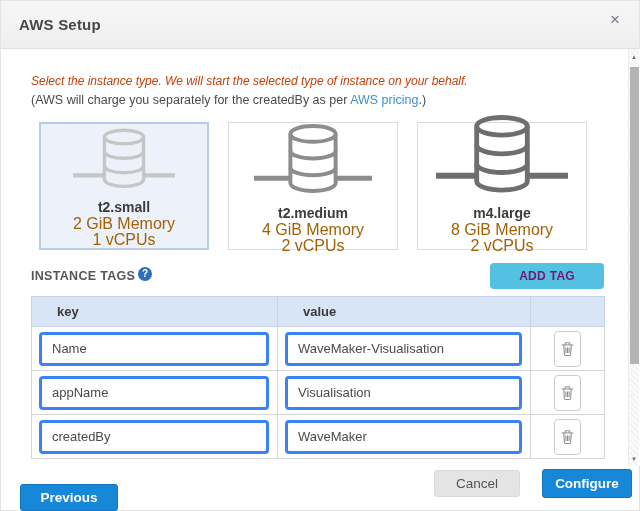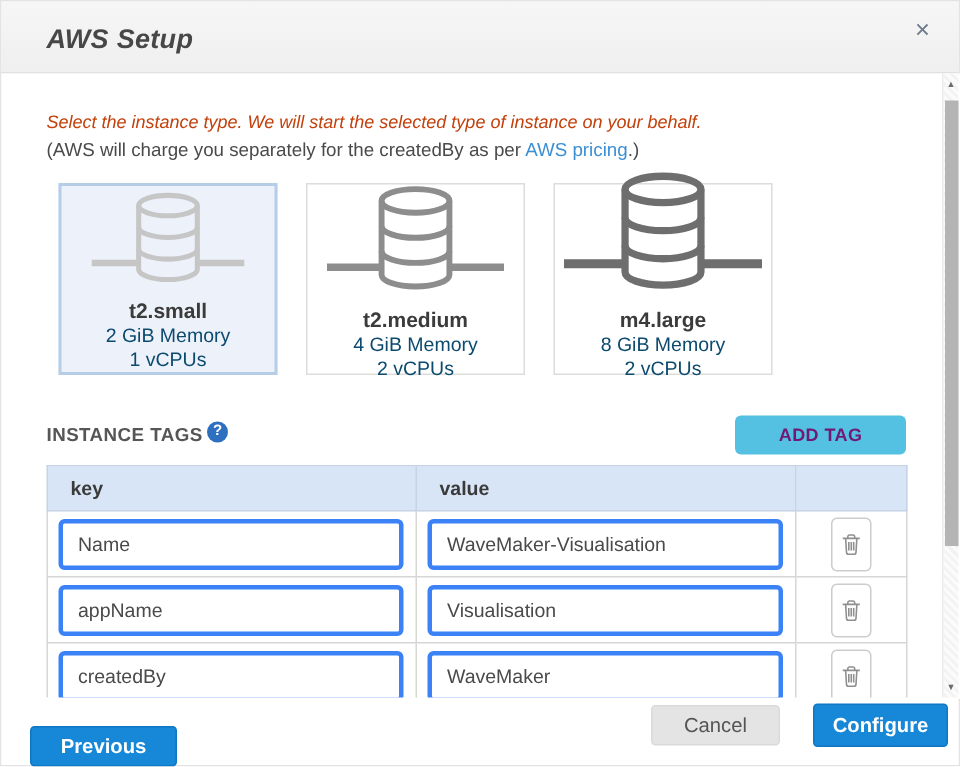--- a/index.html
+++ b/index.html
@@ -4,62 +4,62 @@
 <style>
   * { margin:0; padding:0; box-sizing:border-box; }
   html,body { width:640px; height:511px; }
   body { font-family:"Liberation Sans","DejaVu Sans",sans-serif; background:#fff; position:relative; overflow:hidden; }
 
   .dialog { position:absolute; inset:0; background:#fff; border:1px solid #e3e3e3; }
 
   
   .dlg-header { position:absolute; top:0; left:0; right:0; height:48px;
     background:linear-gradient(#f6f6f6,#efefef); border-bottom:1px solid #e0e0e0; }
-  .dlg-title { position:absolute; left:30px; top:15px; font-size:18px; font-weight:bold; color:#474747; letter-spacing:.2px;font-style:italic; }
+  .dlg-title { position:absolute; left:18px; top:15px; font-size:15px; font-weight:bold; color:#474747; letter-spacing:.2px; }
   .dlg-close { position:absolute; right:12px; top:7px; width:24px; height:24px; line-height:24px;
     text-align:center; font-size:17px; color:#6e7b8a; cursor:pointer; font-weight:normal; }
 
   
   .content { position:absolute; top:48px; left:0; width:640px; height:418px;
     padding:0 37px 0 30px; overflow:hidden; background:#fff; border-bottom:1px solid #d8d8d8; }
 
   
   .intro { margin-top:22px; }
   .intro-line1 { font-size:12px; color:#c2410c; line-height:20px;font-style:italic; }
   .intro-line2 { font-size:12.5px; color:#4a4a4a; line-height:18px; }
   .intro-link { color:#3d8fd4; text-decoration:none; cursor:pointer; }
 
   
   .cards { display:flex; gap:19px; margin-top:13px; margin-left:8px; }
-  .card { width:146px; height:128px; background:#fff; border:1px solid #dcdcdc;
+  .card { width:170px; height:128px; background:#fff; border:1px solid #dcdcdc;
     display:flex; flex-direction:column; align-items:center; cursor:pointer; }
   .card.selected { background:#edf1fa; border:2px solid #b6cde7; }
   .icon-wrap { height:77px; display:flex; align-items:flex-end; justify-content:center; }
   .card.selected .icon-wrap { height:76px; }
   .db-svg { display:block; }
   .c-small  { color:#c6c6c6; }
   .c-medium { color:#8d8d8d; }
   .c-large  { color:#6e6e6e; }
   .card-name { font-size:14px; font-weight:bold; color:#3b3b3b; margin-top:5px; line-height:17px; }
-  .card-sub  { font-size:13px; color:#0c4a6e; line-height:16px; }
-
-  
-  .tags-head { margin-top:27px; height:26px; position:relative; }
+  .card-sub  { font-size:16px; color:#a16207; line-height:16px; }
+
+  
+  .tags-head { margin-top:13px; height:26px; position:relative; }
   .tags-label { position:absolute; left:0; top:6px; font-size:12.5px; font-weight:bold; color:#565656; letter-spacing:.3px; }
   .help-icon { position:absolute; left:107px; top:4px; width:14px; height:14px; border-radius:50%;
     background:#2e6fc0; color:#fff; font-size:10px; font-weight:bold; text-align:center; line-height:14px; cursor:pointer; }
   .add-tag-btn { position:absolute; right:0; top:0; height:26px; padding:0 29px;
     background:#55c1e2; border:none; border-radius:4px; color:#701a75; font-size:12px; font-weight:bold;
     font-family:inherit; letter-spacing:.3px; cursor:pointer; }
 
   
   table.tags-table { margin-top:7px; width:573px; border-collapse:collapse; table-layout:fixed; }
   .tags-table th, .tags-table td { border:1px solid #d6d6d6; }
   .tags-table thead th { background:#d8e5f7; border-color:#c7d3e6; height:30px;
-    text-align:left; padding-left:15px; font-size:13px; font-weight:bold; color:#3a3a3a; }
+    text-align:left; padding-left:25px; font-size:13px; font-weight:bold; color:#3a3a3a; }
   .tags-table td { height:44px; background:#fff; vertical-align:middle; }
   .col-key   { width:246px; }
   .col-value { width:253px; }
   .col-del   { width:74px; }
   .cell-input { display:block; width:calc(100% - 15px); margin:0 auto 0 7px; height:34px;
     border:3px solid #3b82f6; border-radius:4px; padding:0 10px; font-size:13px; color:#4a4a4a;
     font-family:inherit; background:#fff; outline:none; }
   .del-btn { display:block; margin:0 auto; width:27px; height:36px; background:#fff;
     border:1px solid #ccc; border-radius:4px; cursor:pointer; padding:0; }
   .del-btn svg { display:block; margin:0 auto; }

